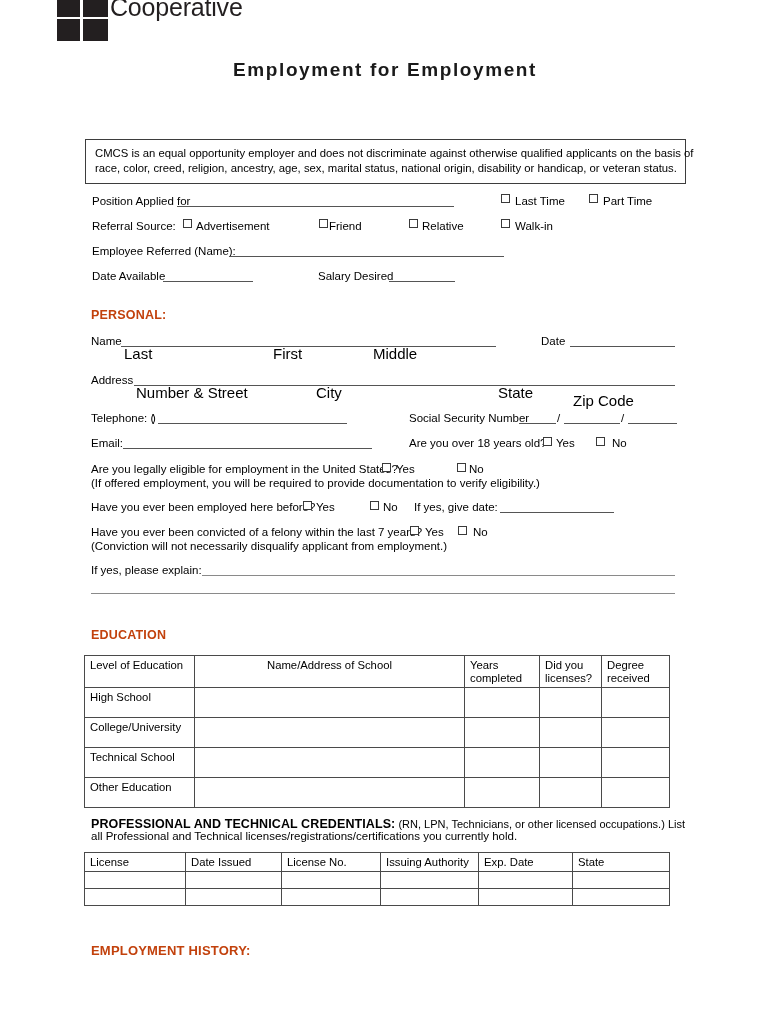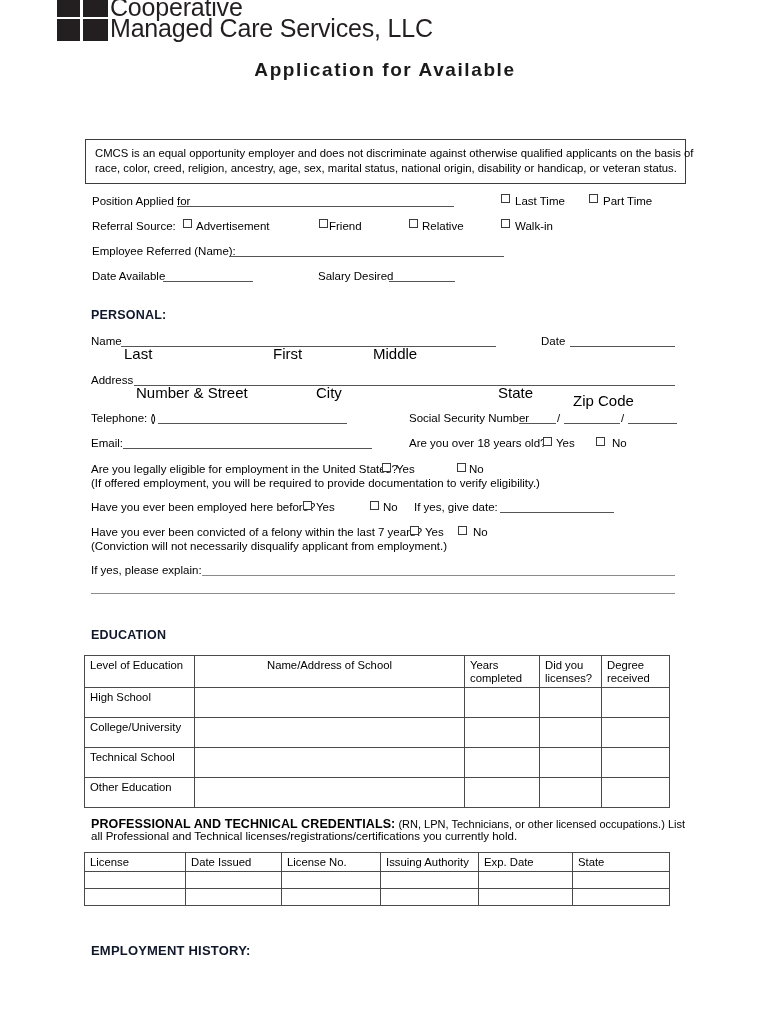--- a/index.html
+++ b/index.html
@@ -88,21 +88,21 @@
     font-size: 11.5px;
     line-height: 14px;
     color: #000;
     white-space: nowrap;
   }
   .ftext.small { font-size: 15px; }
   .sect-head {
     position: absolute;
     font-size: 12.5px;
     font-weight: bold;
-    color: #0f172a;
+    color: #c2410c;
     white-space: nowrap;
     letter-spacing: 0.2px;
   }
 
   
   .rule {
     position: absolute;
     height: 0;
     border-bottom: 1px solid #555;
   }
@@ -149,23 +149,22 @@
 
 <div class="page">
 
   <div class="logo-block">
     <div class="logo-sq tl"></div>
     <div class="logo-sq tr"></div>
     <div class="logo-sq bl"></div>
     <div class="logo-sq br"></div>
   </div>
   <div class="logo-line1">Cooperative</div>
-  <div class="logo-line2">Managed Care Services, LLC</div>
-
-  <div class="doc-title">Application for Available</div>
+
+  <div class="doc-title">Employment for Employment</div>
 
   <div class="eeo-box">
     <div class="eeo-line">CMCS is an equal opportunity employer and does not discriminate against otherwise qualified applicants on the basis of</div>
     <div class="eeo-line">race, color, creed, religion, ancestry, age, sex, marital status, national origin, disability or handicap, or veteran status.</div>
   </div>
 
   <div class="ftext" style="left:92px; top:194px;">Position Applied for</div>
   <div class="rule" style="left:177px; top:206px; width:277px;"></div>
 
   <div class="cbx" style="left:501px; top:194px;"></div>

